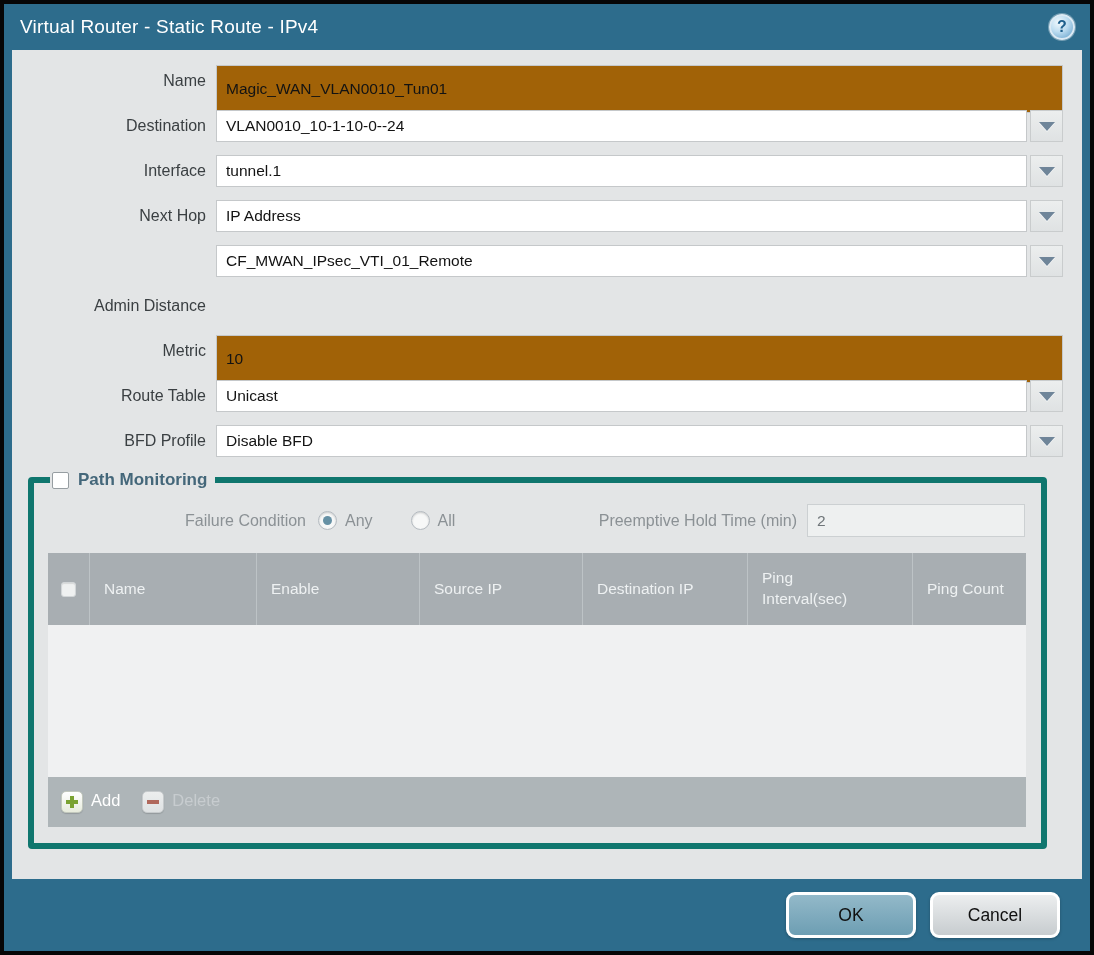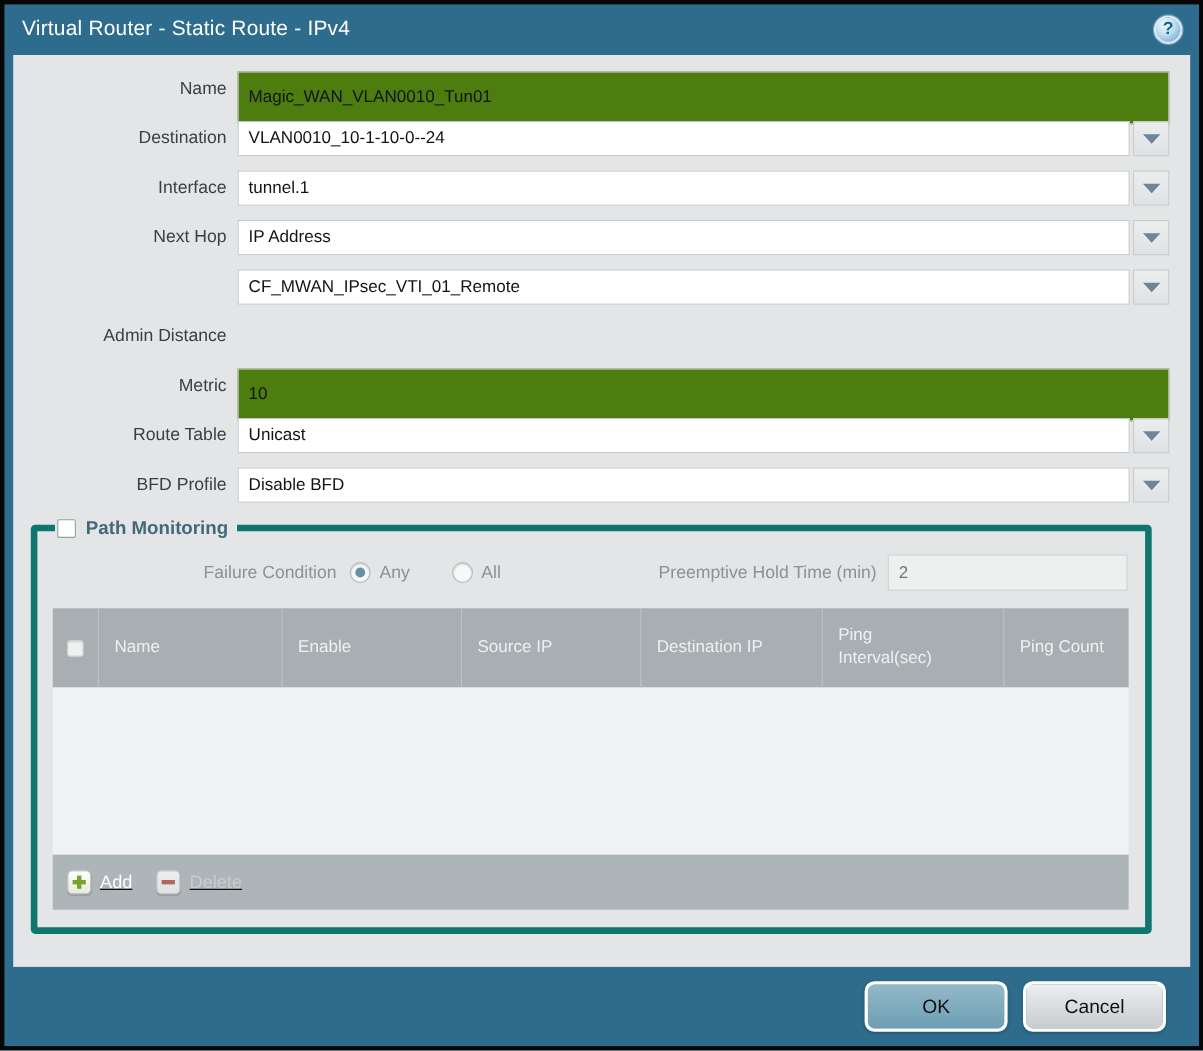--- a/index.html
+++ b/index.html
@@ -42,21 +42,21 @@
   .row { display:flex; align-items:center; margin-bottom:13px; height:32px; }
   .lbl {
     width:192px; flex:0 0 192px;
     text-align:right; padding-right:10px;
     color:#3a3f42; font-size:16px;
   }
   .field { flex:1 1 auto; display:flex; height:32px; }
 
   .text-input {
     flex:1 1 auto; height:48px;
-    border:1px solid #c5c8ca; background:#4d7c0f;
+    border:1px solid #c5c8ca; background:#a16207;
     font-family:inherit; font-size:15.5px; color:#131313;
     padding:0 9px; outline:none;
   }
   .text-input::placeholder { color:#9aa1a6; }
 
   .combo { flex:1 1 auto; display:flex; }
   .combo-value {
     flex:1 1 auto; height:32px;
     border:1px solid #c5c8ca; background:#ffffff;
     font-size:15.5px; color:#131313;
@@ -141,21 +141,21 @@
   .th-checkbox {
     width:15px; height:15px;
     background:#eff1f1; border:1px solid #d2d6d8; border-radius:3px;
     box-shadow: inset 0 1px 1px rgba(0,0,0,.1); cursor:pointer;
   }
   .tbody { height:152px; background:#f0f1f2; }
   .ttoolbar {
     height:50px; background:#aeb5b8;
     display:flex; align-items:center; gap:22px; padding-left:13px;
   }
-  .tool { display:flex; align-items:center; gap:8px; cursor:pointer; font-size:16.5px;text-decoration:underline; }
+  .tool { display:flex; gap:8px; cursor:pointer; font-size:16.5px; }
   .tool-label-add { color:#ffffff; }
   .tool-label-del { color:#c7ccCF; color:#c7cccf; }
   .icon-box {
     width:22px; height:22px; border-radius:5px;
     border:1px solid #c2c8bd;
     box-shadow: 0 1px 1px rgba(0,0,0,.15);
   }
   .icon-plus {
     background:
       linear-gradient(#7aa231,#7aa231) center / 12px 4px no-repeat,

